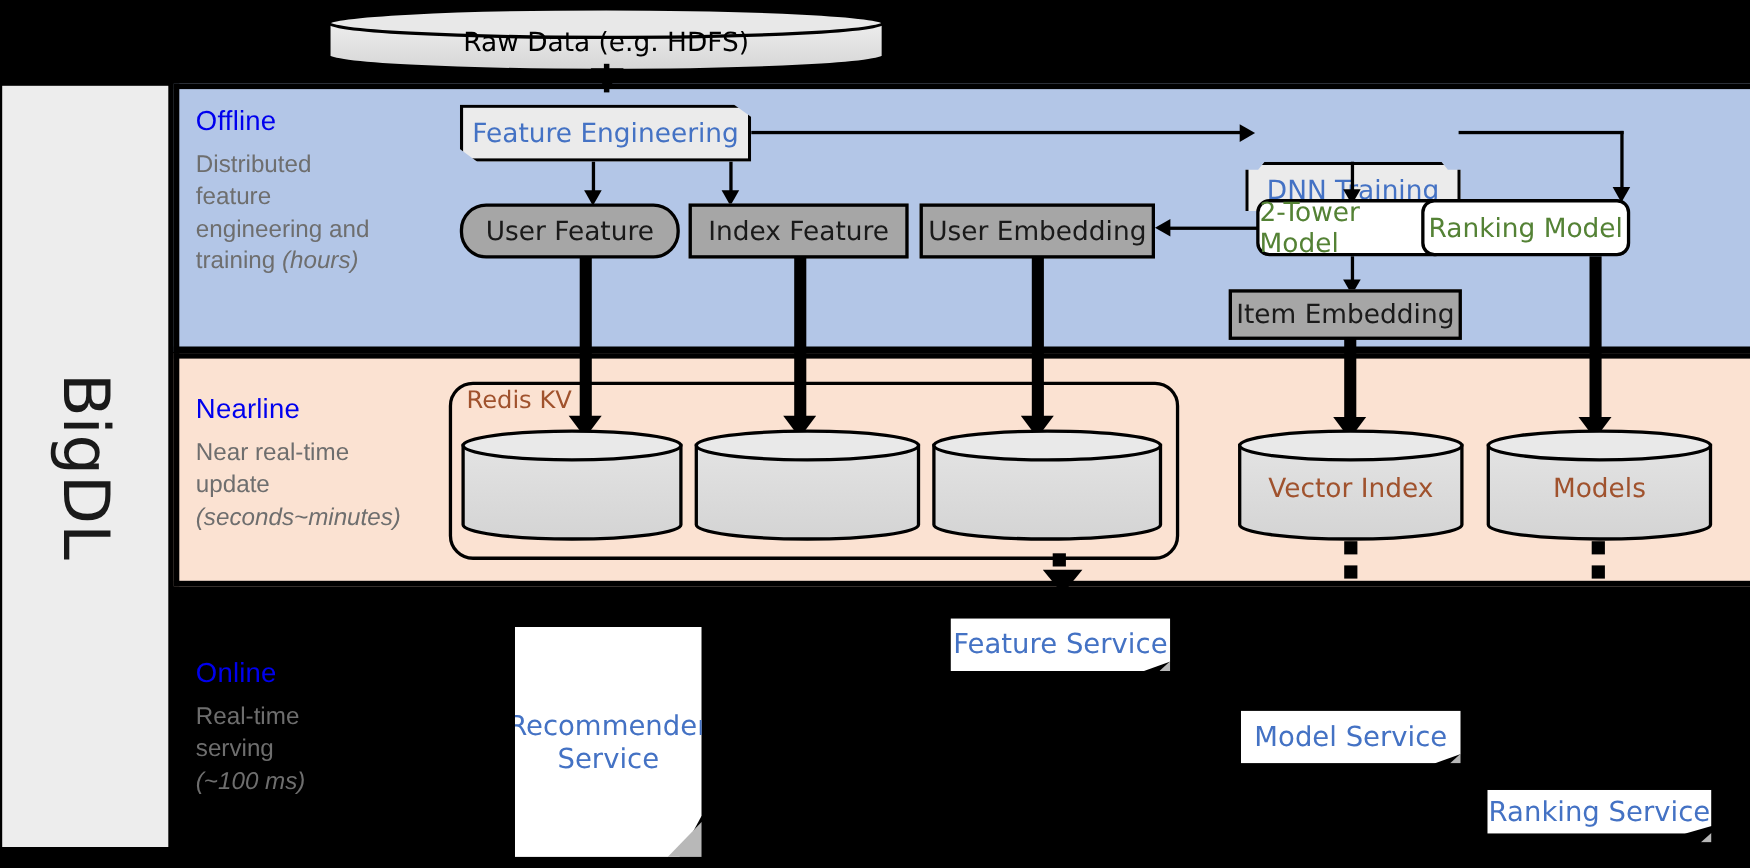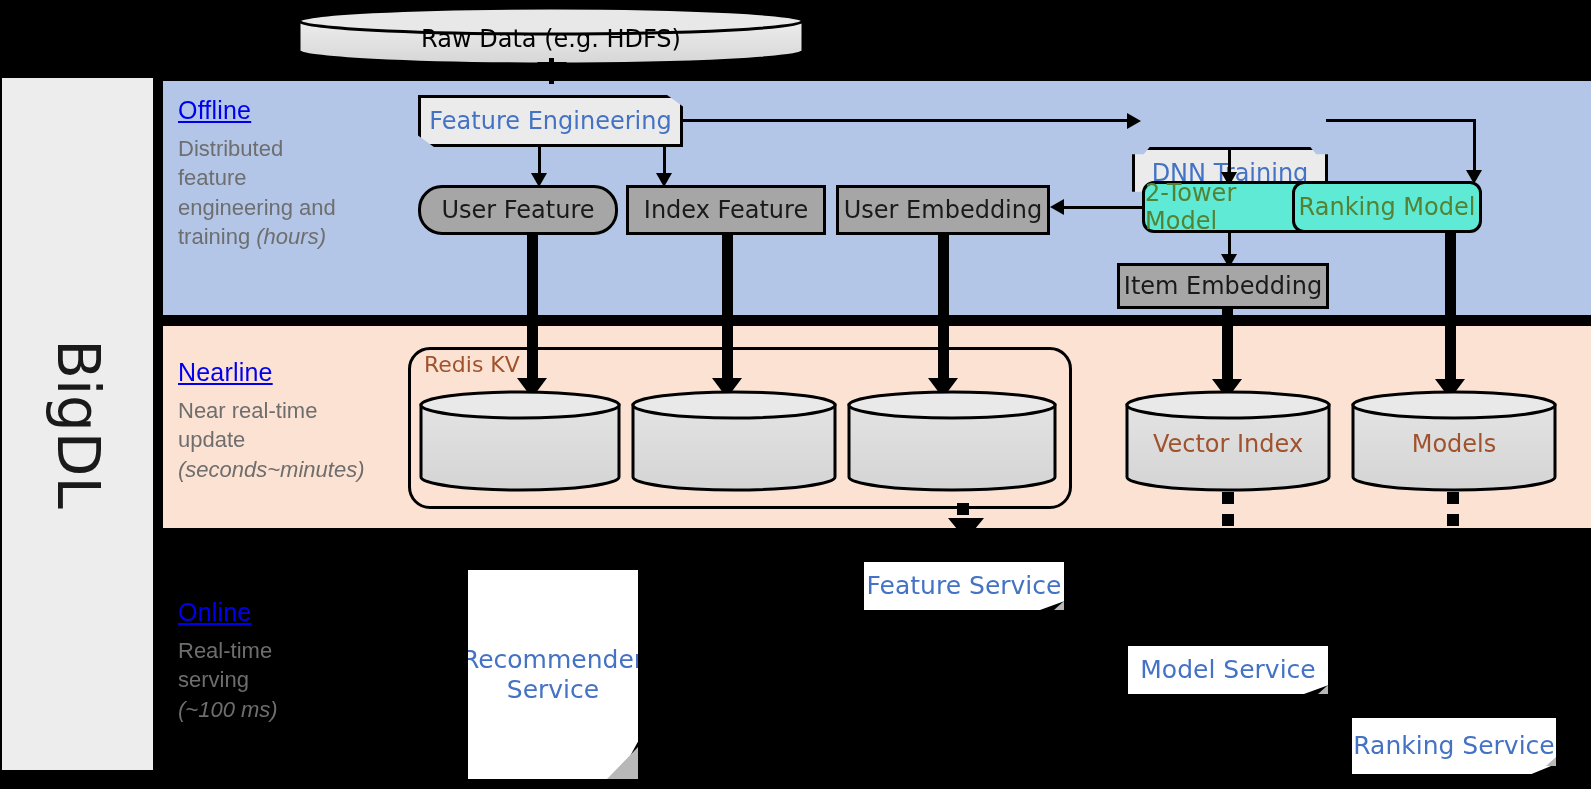--- a/index.html
+++ b/index.html
@@ -24,33 +24,33 @@
   #sidebar-label{
     transform:rotate(90deg);
     white-space:nowrap;
     font-size:58px;
     color:#1a1a1a;
     letter-spacing:0px;
     font-family:"DejaVu Sans", sans-serif;
   }
 
   
-  .band-title{font-size:25px;color:#0000ee;font-weight:400;letter-spacing:.2px;text-decoration:underline;}
+  .band-title{font-size:25px;color:#0000ee;font-weight:400;letter-spacing:.2px;}
   .band-sub{font-size:22px;color:#6e6e6e;line-height:1.33;margin-top:9px;}
   .band-sub i{font-style:italic;}
 
   
   .gbox{
     background:#a6a6a6;border:3px solid #000;
     display:flex;align-items:center;justify-content:center;
     color:#1a1a1a;font-size:24px;
     font-family:"DejaVu Sans", sans-serif;
   }
   .lbox{
-    background:#5eead4;border:3px solid #000;
+    background:#ffffff;border:3px solid #000;
     display:flex;align-items:center;justify-content:center;
     font-size:24px;
     font-family:"DejaVu Sans", sans-serif;
   }
   .blue-txt{color:#4472c4;}
   .green-txt{color:#548235;}
   .rounded{border-radius:12px;}
   
   .notched{
     border:none;background:transparent;position:relative;
@@ -294,18 +294,18 @@
   <div class="doc" style="left:864px;top:562px;width:200px;height:48px;">
     <span>Feature Service</span>
   </div>
   <div class="doc-fold" style="left:1054px;top:601px;width:10px;height:9px;"></div>
 
   <div class="doc" style="left:1128px;top:646px;width:200px;height:48px;">
     <span>Model Service</span>
   </div>
   <div class="doc-fold" style="left:1318px;top:685px;width:10px;height:9px;"></div>
 
-  <div class="doc" style="left:1352px;top:718px;width:204px;height:56px;">
+  <div class="doc" style="left:1352px;top:718px;width:204px;height:40px;">
     <span>Ranking Service</span>
   </div>
   <div class="doc-fold" style="left:1546px;top:757px;width:10px;height:9px;"></div>
 
 </div>
 
 </body></html>

